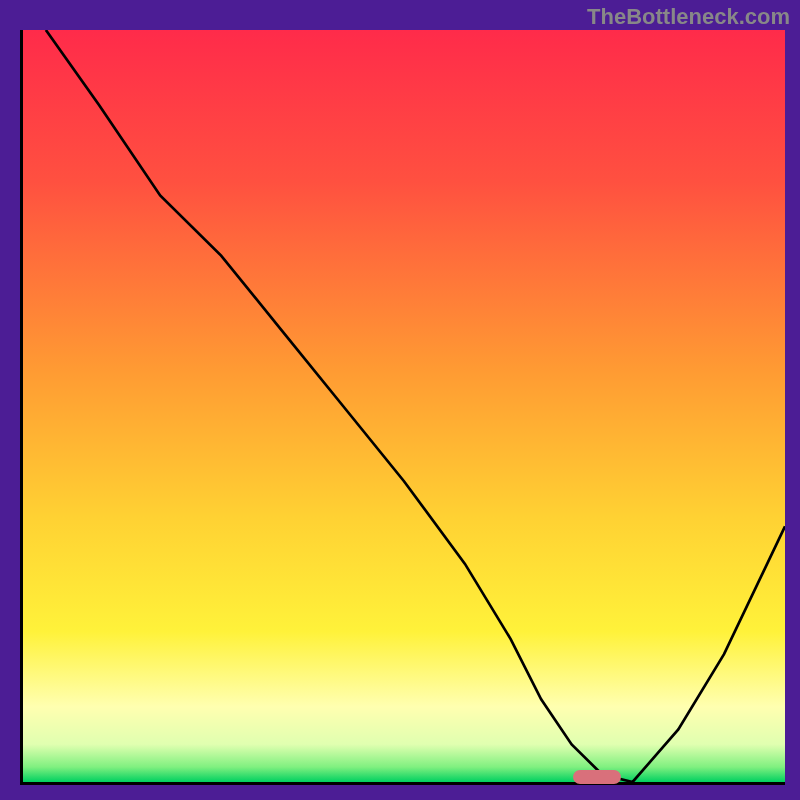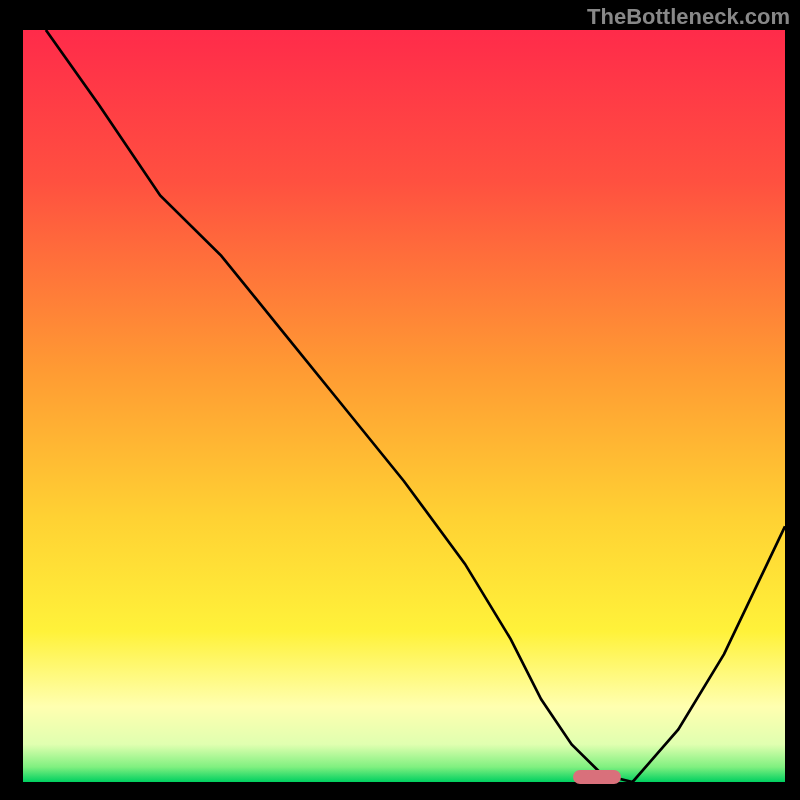--- a/index.html
+++ b/index.html
@@ -1,21 +1,21 @@
 <!DOCTYPE html>
 <html><head>
 <meta charset="utf-8">
 <style>
   * { margin: 0; padding: 0; box-sizing: border-box; }
   html, body { width: 800px; height: 800px; overflow: hidden; }
   .chart-container {
     position: relative;
     width: 800px;
     height: 800px;
-    background: #000000;
+    background: #4c1d95;
   }
   .watermark {
     position: absolute;
     top: 4px;
     right: 10px;
     font-family: Arial, sans-serif;
     font-size: 22px;
     font-weight: bold;
     color: #888888;
     z-index: 10;

